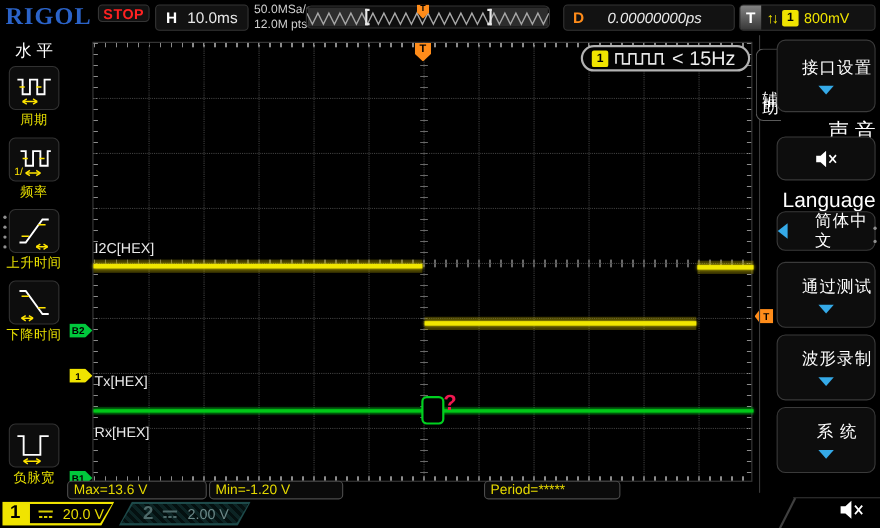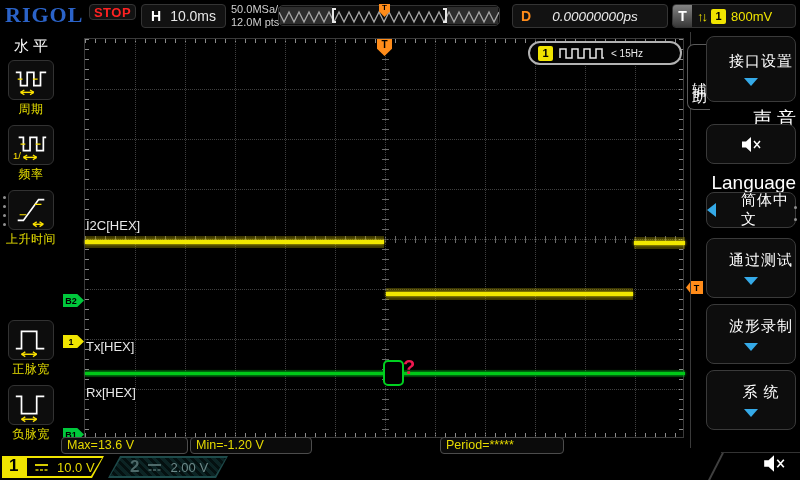--- a/index.html
+++ b/index.html
@@ -57,21 +57,21 @@
   .tick-cv { position:absolute; left:297px; top:0; width:7px; height:100%;
       background:repeating-linear-gradient(to bottom,#686868 0 1px,transparent 1px 10px); }
   .tick-ch { position:absolute; top:197px; left:0; height:7px; width:100%;
       background:repeating-linear-gradient(to right,#686868 0 1px,transparent 1px 10px); }
 
   #trig-top { position:absolute; left:377px; top:39px; width:15px; height:17px; background:#ff8c1a;
       clip-path:polygon(0 0,100% 0,100% 58%,50% 100%,0 58%); color:#000; font-size:10px;
       font-weight:bold; text-align:center; line-height:11px; }
   #badge { position:absolute; left:528px; top:41px; width:154px; height:24px; border:2px solid #b2b2b2;
       border-radius:13px; background:#030303; display:flex; align-items:center; padding:0 8px; gap:6px; }
-  #badge .cond { color:#ececec; font-size:10px; }
+  #badge .cond { color:#ececec; font-size:18px; }
   .bus-label { position:absolute; color:#e8e8e8; font-size:13px; text-shadow:1px 1px 0 #000; }
   #lbl-i2c { left:86px; top:218px; } #lbl-tx { left:86px; top:339px; } #lbl-rx { left:86px; top:385px; }
   .flag { position:absolute; width:21px; height:13px; font-size:9px; font-weight:bold; color:#000;
       display:flex; align-items:center; justify-content:center; padding-right:5px;
       clip-path:polygon(0 0,68% 0,100% 50%,68% 100%,0 100%);margin-top:48px; }
   #flag-b2 { left:63px; top:246px; background:#00c83c; }
   #flag-ch1 { left:63px; top:287px; background:#f0e400; }
   #flag-b1 { left:63px; top:380px; background:#00c83c; }
   #flag-t { position:absolute; left:686px; top:281px; width:17px; height:13px; background:#ff8c1a;
       clip-path:polygon(100% 0,30% 0,0 50%,30% 100%,100% 100%); color:#000; font-size:9px;
@@ -205,31 +205,32 @@
         <svg width="38" height="38" viewBox="0 0 40 40">
           <path d="M6 31 h6 L28 9 h6" stroke="#fff" fill="none" stroke-width="1.8"></path>
           <path d="M8 25 h7 M24 14 h7" stroke="#ffe400" stroke-width="1.3"></path>
           <path d="M22 35 h11" stroke="#ffe400" stroke-width="1.5"></path>
           <path d="M22 35 l4 -2.5 M22 35 l4 2.5 M33 35 l-4 -2.5 M33 35 l-4 2.5" stroke="#ffe400" fill="none" stroke-width="1.4"></path>
         </svg>
       </div>
       <div class="lm-label">上升时间</div>
     </div>
 
-
-    <div class="lm-item" style="top:288px">
-      <div class="lm-btn">
-        <svg width="38" height="38" viewBox="0 0 40 40">
-          <path d="M4 29 h6 V11 h16 V29 h8" stroke="#fff" fill="none" stroke-width="1.8"></path>
-          <path d="M10 35 h16" stroke="#ffe400" stroke-width="1.5"></path>
-          <path d="M10 35 l4 -2.5 M10 35 l4 2.5 M26 35 l-4 -2.5 M26 35 l-4 2.5" stroke="#ffe400" fill="none" stroke-width="1.4"></path>
-        </svg>
-      </div>
-      <div class="lm-label">正脉宽</div>
-    </div>
+    <div class="lm-item" style="top:223px">
+      <div class="lm-btn">
+        <svg width="38" height="38" viewBox="0 0 40 40">
+          <path d="M6 9 h6 L28 31 h6" stroke="#fff" fill="none" stroke-width="1.8"></path>
+          <path d="M8 14 h7 M24 25 h7" stroke="#ffe400" stroke-width="1.3"></path>
+          <path d="M8 35 h11" stroke="#ffe400" stroke-width="1.5"></path>
+          <path d="M8 35 l4 -2.5 M8 35 l4 2.5 M19 35 l-4 -2.5 M19 35 l-4 2.5" stroke="#ffe400" fill="none" stroke-width="1.4"></path>
+        </svg>
+      </div>
+      <div class="lm-label">下降时间</div>
+    </div>
+
 
     <div class="lm-item" style="top:353px">
       <div class="lm-btn">
         <svg width="38" height="38" viewBox="0 0 40 40">
           <path d="M4 11 h6 V29 h16 V11 h8" stroke="#fff" fill="none" stroke-width="1.8"></path>
           <path d="M10 35 h16" stroke="#ffe400" stroke-width="1.5"></path>
           <path d="M10 35 l4 -2.5 M10 35 l4 2.5 M26 35 l-4 -2.5 M26 35 l-4 2.5" stroke="#ffe400" fill="none" stroke-width="1.4"></path>
         </svg>
       </div>
       <div class="lm-label">负脉宽</div>
@@ -344,21 +345,21 @@
   <div class="dot" style="left:794px;top:206px"></div>
   <div class="dot" style="left:794px;top:218px"></div>
 
   <div id="ch1-tab">
     <div class="ch1-outer"></div>
     <div class="ch1-inner">
       <svg width="15" height="10" viewBox="0 0 15 10" style="color:#d8cc00">
         <path d="M1 3 h13" stroke="currentColor" stroke-width="1.8"></path>
         <path d="M1.5 8 h3 M6 8 h3 M10.5 8 h3" stroke="currentColor" stroke-width="1.6"></path>
       </svg>
-      <span class="ch1-scale">10.0 V</span>
+      <span class="ch1-scale">20.0 V</span>
     </div>
     <span class="ch1-num">1</span>
   </div>
 
   <div id="ch2-tab">
     <div class="ch2-outer"></div>
     <div class="ch2-inner">
       <span class="ch2-num">2</span>
       <svg width="15" height="10" viewBox="0 0 15 10" style="color:#4e6a6a">
         <path d="M1 3 h13" stroke="currentColor" stroke-width="1.8"></path>

